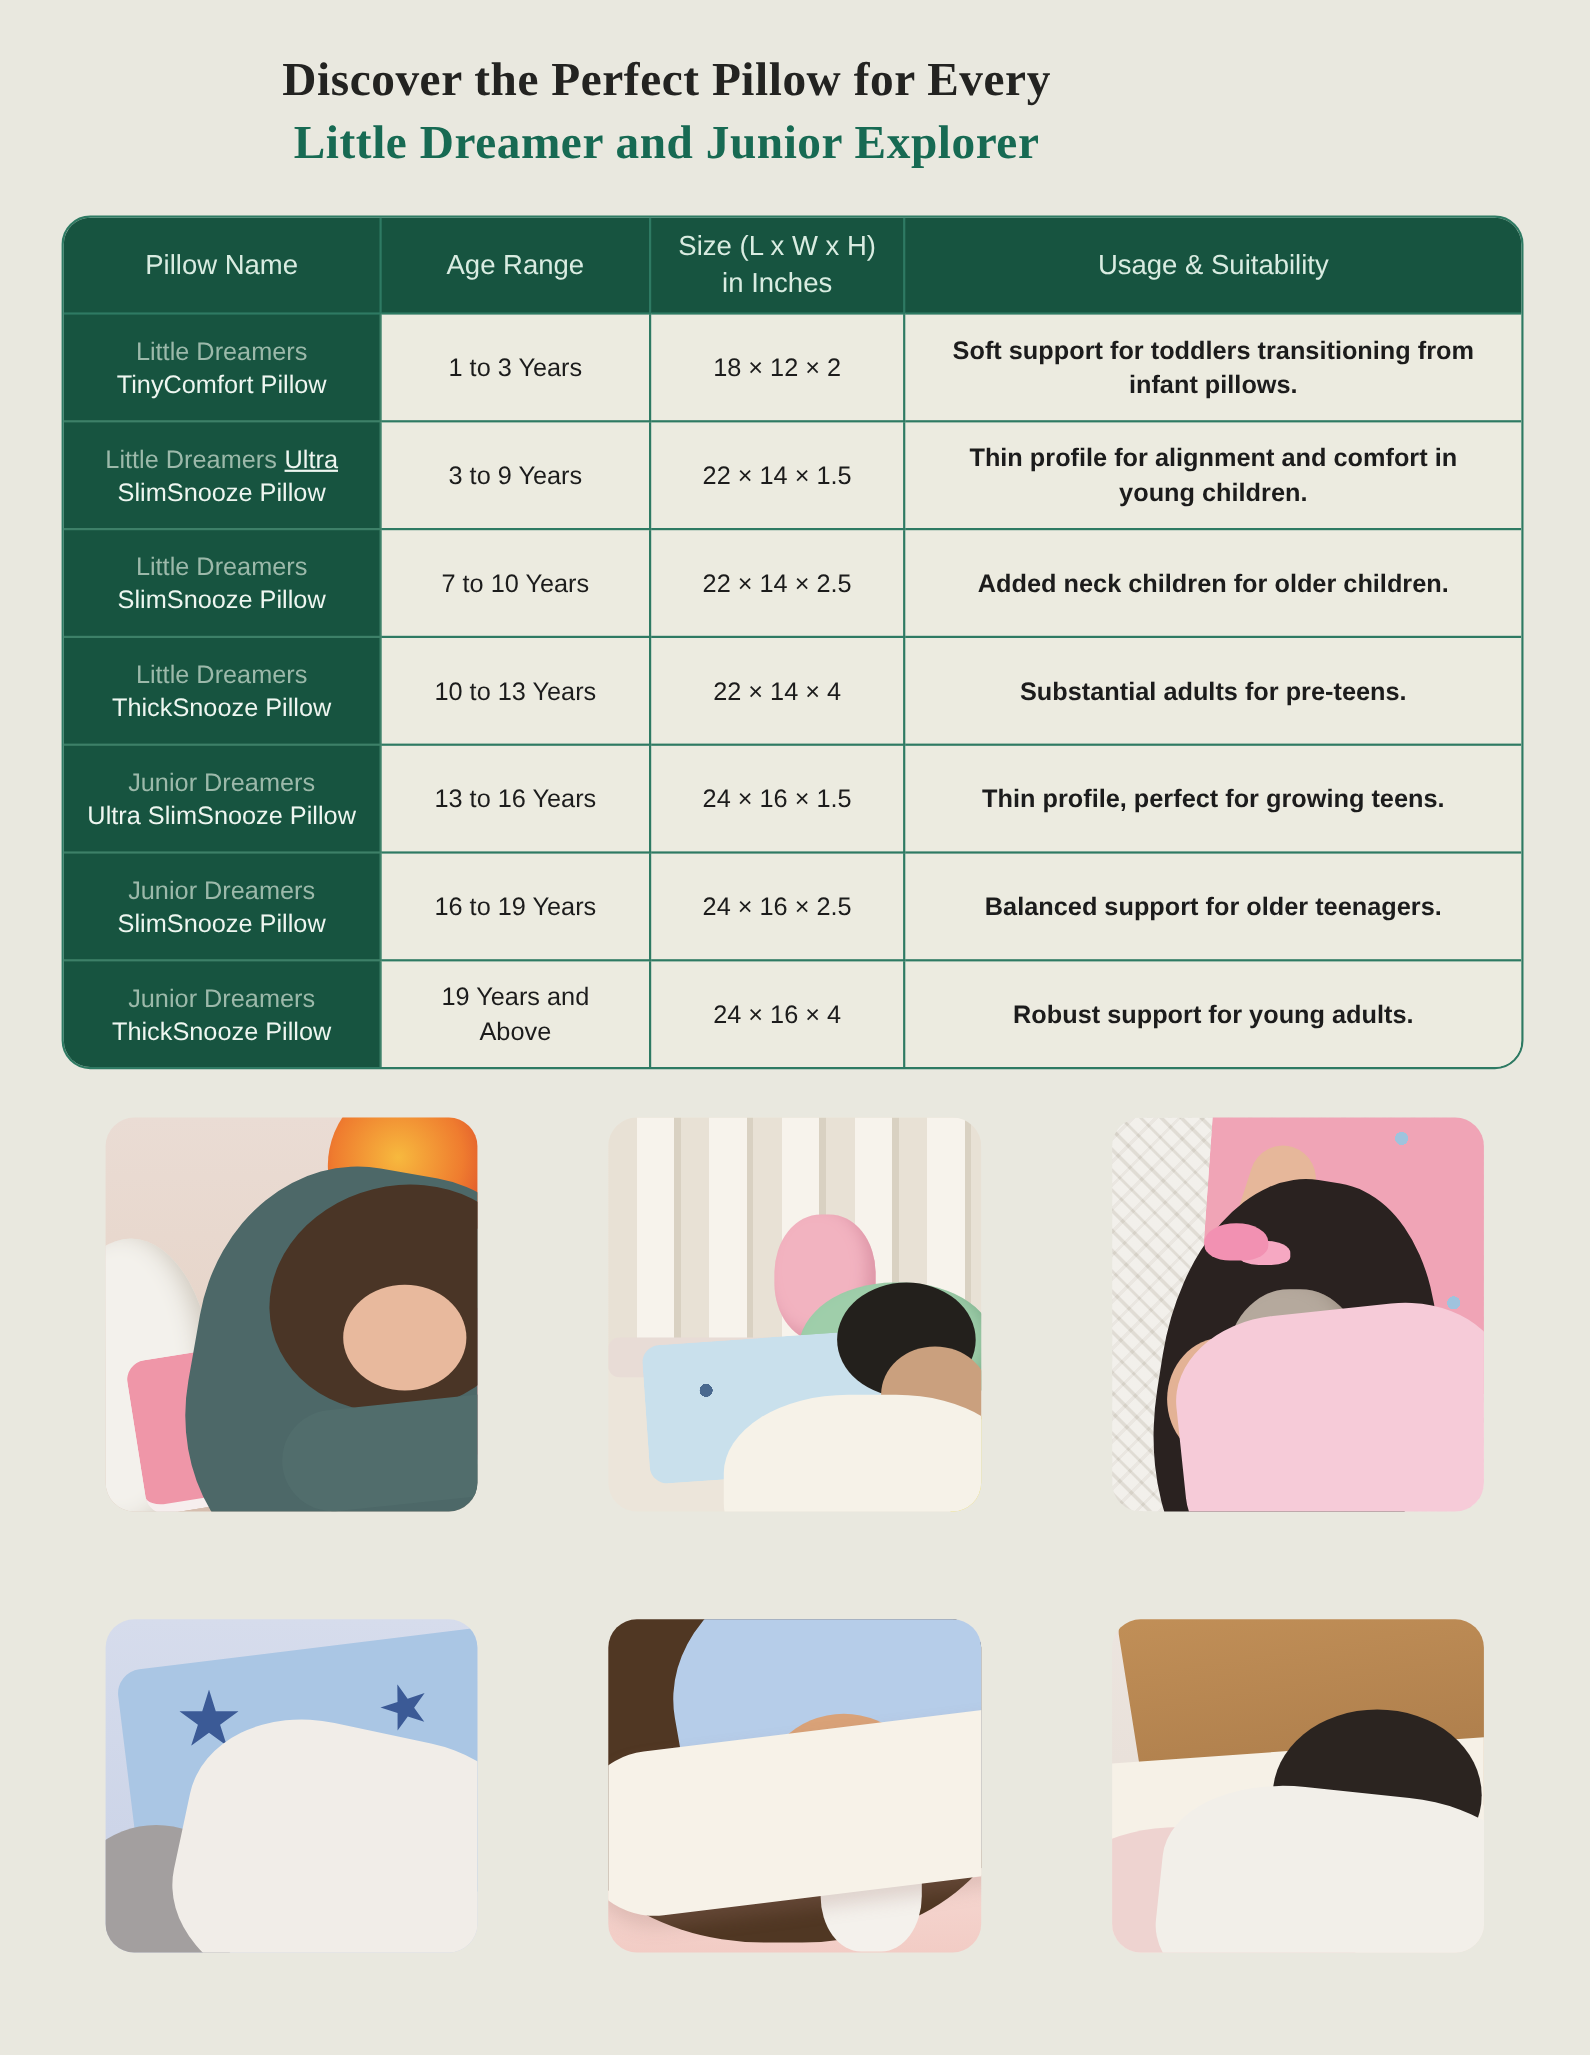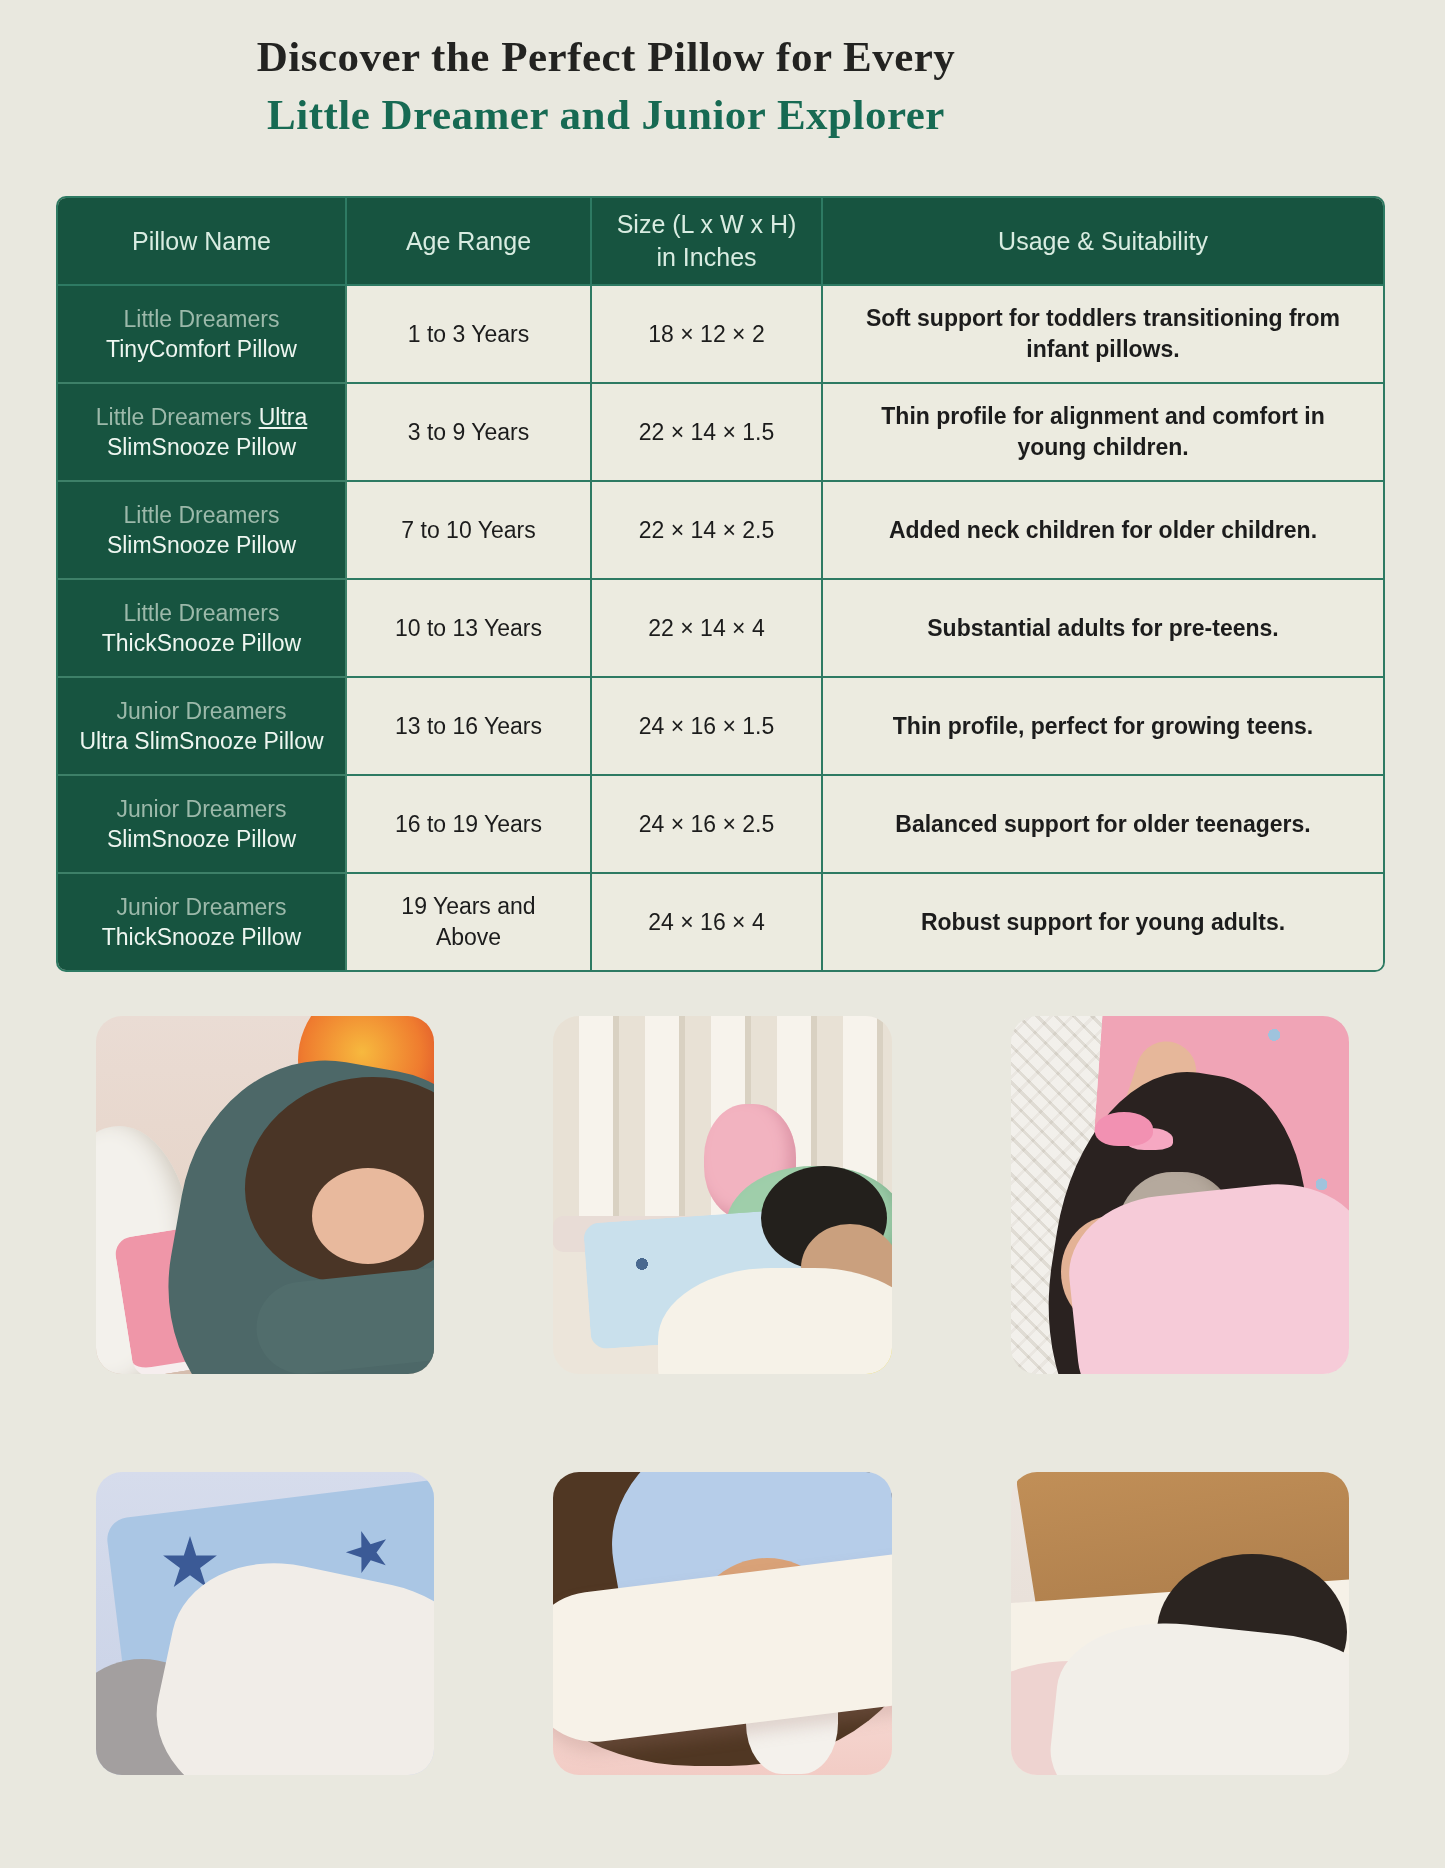--- a/index.html
+++ b/index.html
@@ -3,31 +3,31 @@
 <meta charset="utf-8">
 <style>
   html,body{margin:0;padding:0;}
   body{
     width:1445px;height:1868px;position:relative;overflow:hidden;
     background:#e9e8df;
     font-family:"Liberation Sans",sans-serif;
   }
   
   .title{
-    width:1212px;margin:0;padding-top:28px;text-align:center;
+    width:1212px;margin:0;padding-top:44px;text-align:center;
     font-family:"Liberation Serif",serif;font-weight:700;
     font-size:43px;line-height:58px;letter-spacing:.5px;
   }
   .title .l1{display:block;color:#232321;}
   .title .l2{display:block;color:#176a53;}
 
   
   .table-wrap{
     position:absolute;left:56px;top:196px;width:1329px;
-    border-radius:10px;overflow:hidden;
+    border-radius:26px;overflow:hidden;
     border:2px solid #2e7a63;box-sizing:border-box;
   }
   table{border-collapse:collapse;width:100%;table-layout:fixed;}
   col.c1{width:288px;}col.c2{width:245px;}col.c3{width:231px;}col.c4{width:561px;}
   th{
     background:#175440;color:#d9ece1;font-weight:400;font-size:25px;
     height:84px;text-align:center;vertical-align:middle;
     border:2px solid #2e7a63;border-top:none;
   }
   th:first-child{border-left:none;}

